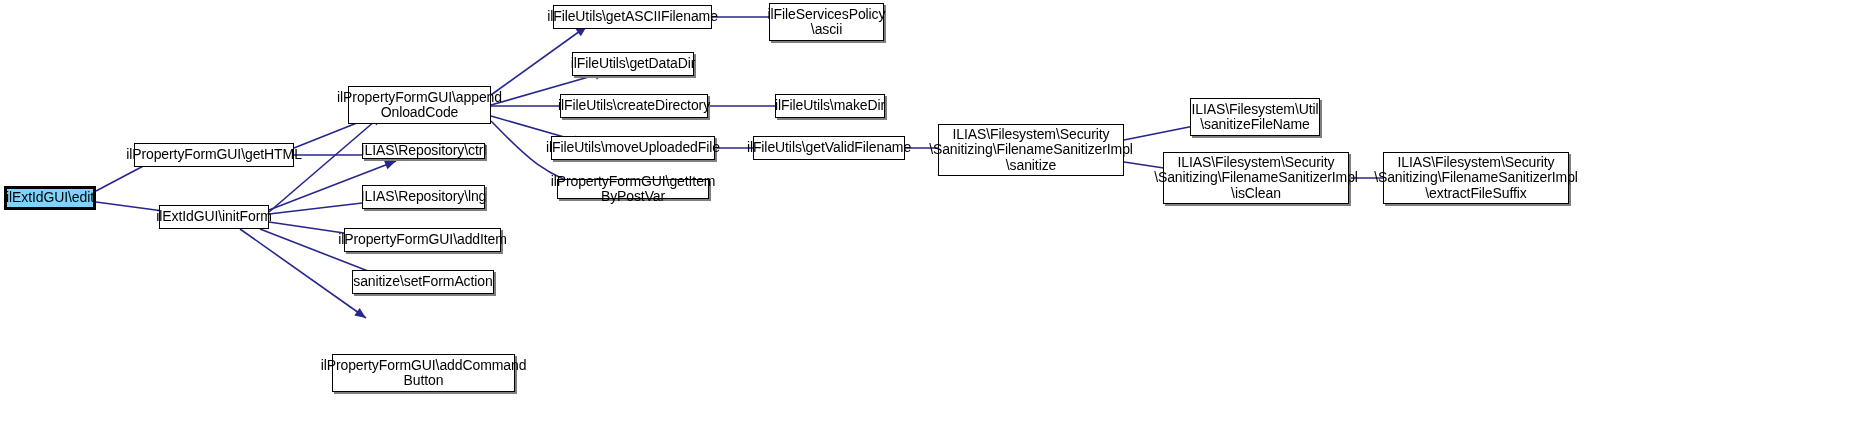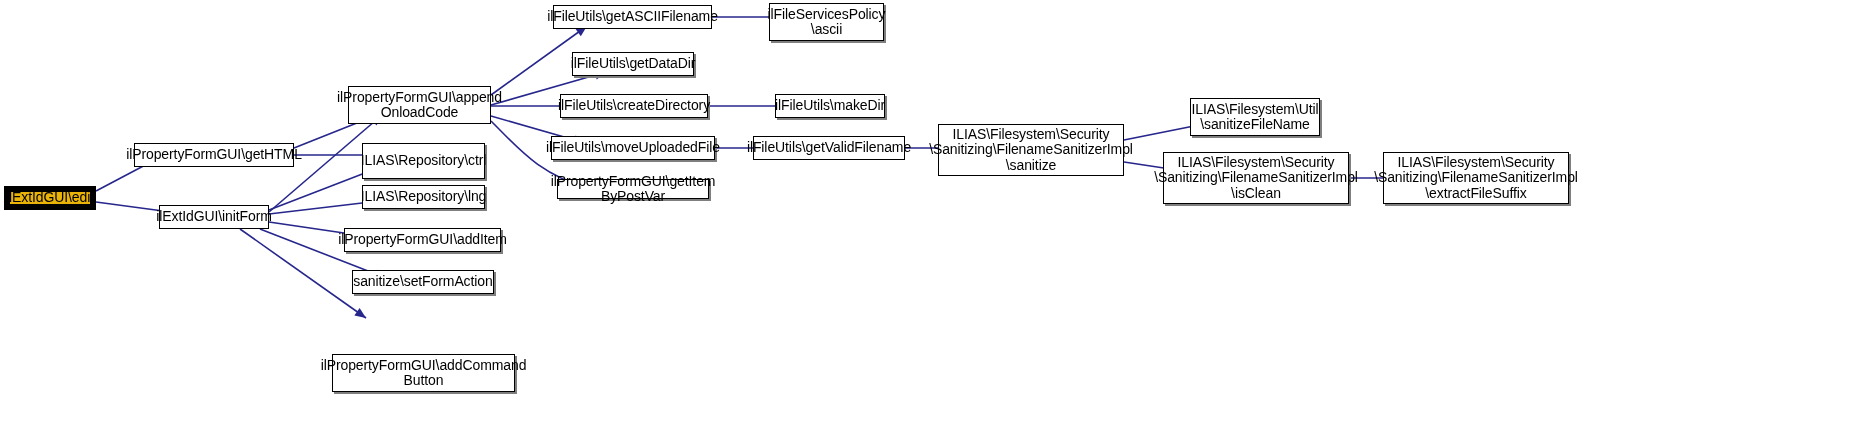--- a/index.html
+++ b/index.html
@@ -15,22 +15,22 @@
     font-size:14px;
     line-height:15.5px;
     display:flex;
     align-items:center;
     justify-content:center;
     text-align:center;
     white-space:pre-line;
     letter-spacing:-0.1px;
   }
   .node.root{
-    background:#eab308;
-    border:6px solid #000000;
+    background:#7dd3fc;
+    border:3px solid #000000;
   }
   .node.shadow{
     box-shadow:2px 2px 0 0 #7f7f7f;
   }
 </style>
 </head>
 <body>
 
 <div id="canvas">
   <svg id="edges" viewBox="0 0 1876 423" xmlns="http://www.w3.org/2000/svg">
@@ -78,21 +78,21 @@
       <polygon points="0,0 -11,-4.6 -11,4.6" fill="#26268c" transform="translate(1197,173) rotate(9)"></polygon>
       <path d="M1349,178 L1417,178" stroke="#26268c" stroke-width="1.6" fill="none"></path>
       <polygon points="0,0 -11,-4.6 -11,4.6" fill="#26268c" transform="translate(1417,178) rotate(0)"></polygon>
     </svg>
   <div id="nodes">
       <div class="node root" style="left: 4px; top: 186px; width: 92px; height: 24px;">ilExtIdGUI\edit</div>
       <div class="node" style="left: 134px; top: 143px; width: 160px; height: 24px;">ilPropertyFormGUI\getHTML</div>
       <div class="node" style="left: 159px; top: 205px; width: 110px; height: 24px;">ilExtIdGUI\initForm</div>
       <div class="node" style="left: 348px; top: 86px; width: 143px; height: 38px;">ilPropertyFormGUI\append
 OnloadCode</div>
-      <div class="node shadow" style="left: 362px; top: 143px; width: 123px; height: 36px;">ILIAS\Repository\ctrl</div>
+      <div class="node shadow" style="left: 362px; top: 143px; width: 123px; height: 16px;">ILIAS\Repository\ctrl</div>
       <div class="node shadow" style="left: 362px; top: 185px; width: 123px; height: 24px;">ILIAS\Repository\lng</div>
       <div class="node shadow" style="left: 344px; top: 228px; width: 157px; height: 24px;">ilPropertyFormGUI\addItem</div>
       <div class="node shadow" style="left: 352px; top: 270px; width: 142px; height: 24px;">sanitize\setFormAction</div>
       <div class="node shadow" style="left: 332px; top: 312px; width: 183px; height: 38px; margin-top: 42px;">ilPropertyFormGUI\addCommand
 Button</div>
       <div class="node" style="left: 553px; top: 5px; width: 159px; height: 24px;">ilFileUtils\getASCIIFilename</div>
       <div class="node shadow" style="left: 572px; top: 52px; width: 122px; height: 24px;">ilFileUtils\getDataDir</div>
       <div class="node shadow" style="left: 560px; top: 94px; width: 148px; height: 24px;">ilFileUtils\createDirectory</div>
       <div class="node shadow" style="left: 551px; top: 136px; width: 164px; height: 24px;">ilFileUtils\moveUploadedFile</div>
       <div class="node shadow" style="left: 557px; top: 179px; width: 152px; height: 20px;">ilPropertyFormGUI\getItem

